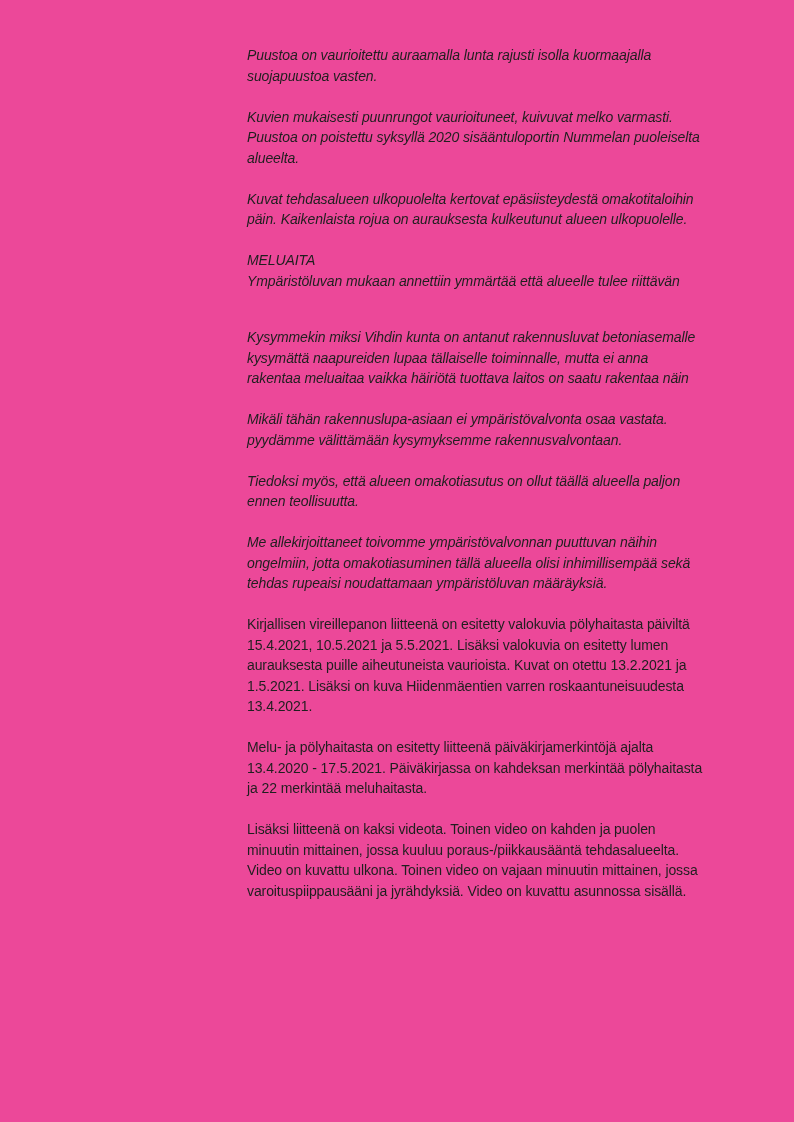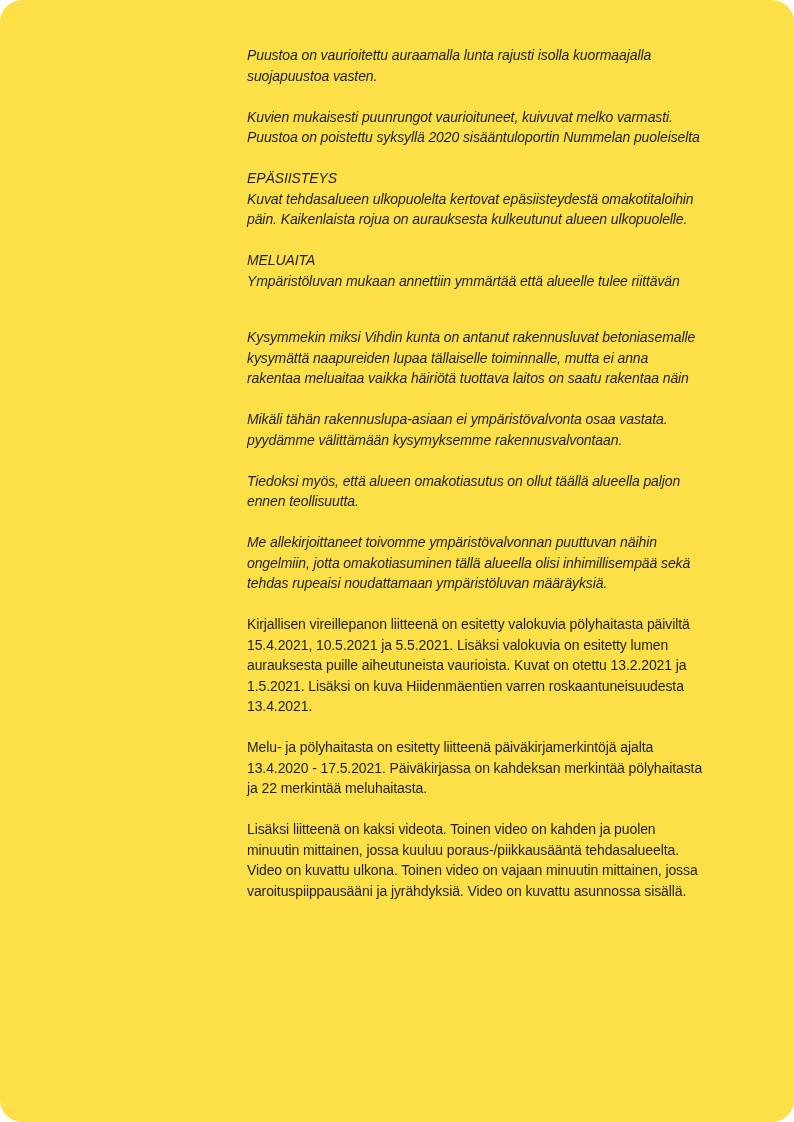--- a/index.html
+++ b/index.html
@@ -4,24 +4,23 @@
 <style>
   html, body {
     margin: 0;
     padding: 0;
     background: #ffffff;
   }
   .page {
     position: relative;
     width: 794px;
     height: 1122px;
-    background: #fde047;
+    background: #ec4899;
     overflow: hidden;
     font-family: "Liberation Sans", sans-serif;
-    border-radius: 22px;
   }
   .content {
     position: absolute;
     left: 247px;
     top: 45px;
     width: 510px;
   }
   .para {
     font-size: 14px;
     line-height: 20.5px;
@@ -52,23 +51,23 @@
 
 <div class="page">
   <div class="content" id="paragraph-container">
       <div class="para italic">
         <div class="line">Puustoa on vaurioitettu auraamalla lunta rajusti isolla kuormaajalla</div>
         <div class="line">suojapuustoa vasten.</div>
       </div>
       <div class="para italic">
         <div class="line">Kuvien mukaisesti puunrungot vaurioituneet, kuivuvat melko varmasti.</div>
         <div class="line">Puustoa on poistettu syksyllä 2020 sisääntuloportin Nummelan puoleiselta</div>
+        <div class="line">alueelta.</div>
       </div>
       <div class="para italic">
-        <div class="heading-line">EPÄSIISTEYS</div>
         <div class="line">Kuvat tehdasalueen ulkopuolelta kertovat epäsiisteydestä omakotitaloihin</div>
         <div class="line">päin. Kaikenlaista rojua on aurauksesta kulkeutunut alueen ulkopuolelle.</div>
       </div>
       <div class="para italic">
         <div class="heading-line">MELUAITA</div>
         <div class="line">Ympäristöluvan mukaan annettiin ymmärtää että alueelle tulee riittävän</div>
       </div>
       <div class="para italic gap-large">
         <div class="line">Kysymmekin miksi Vihdin kunta on antanut rakennusluvat betoniasemalle</div>
         <div class="line">kysymättä naapureiden lupaa tällaiselle toiminnalle, mutta ei anna</div>

